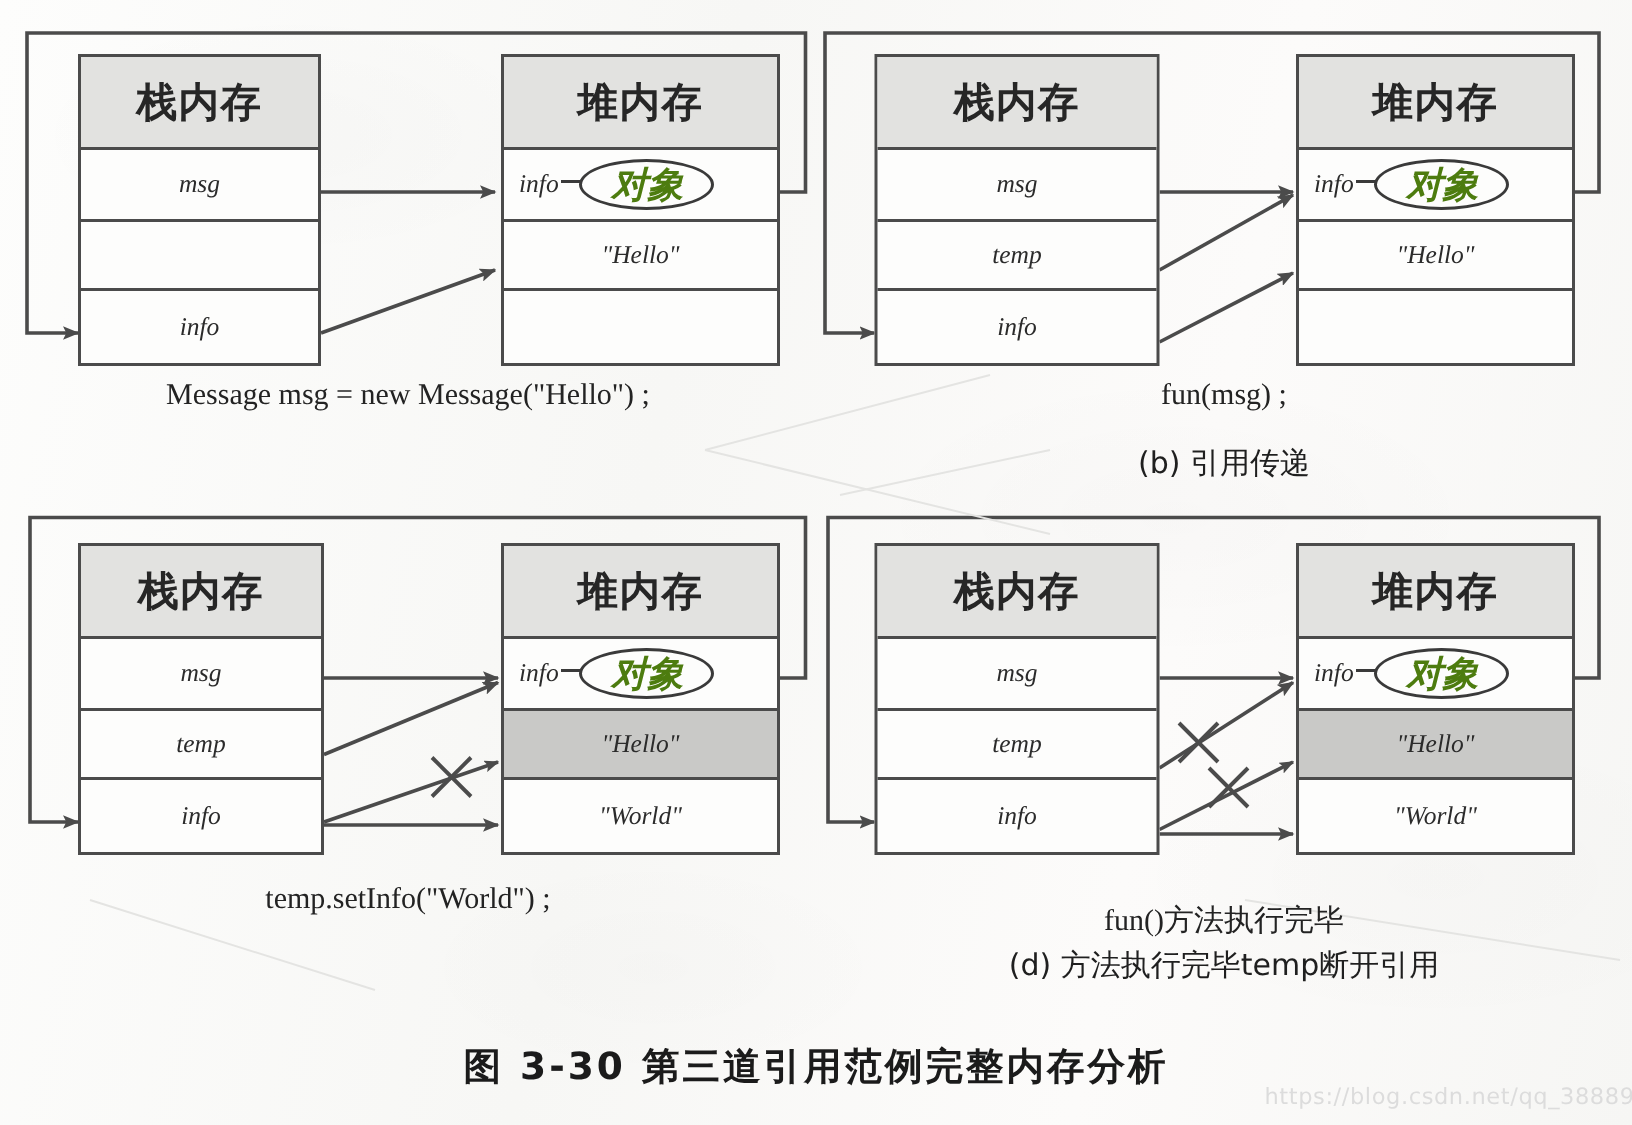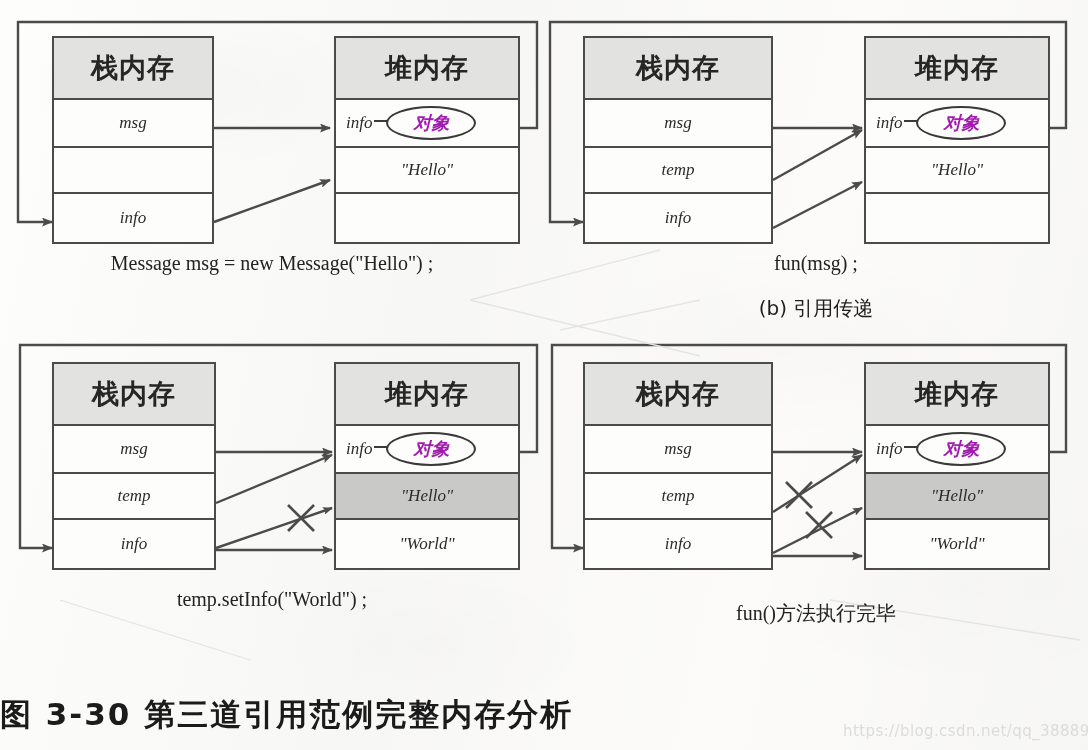--- a/index.html
+++ b/index.html
@@ -86,22 +86,22 @@
     position: relative;
     display: inline-flex;
     align-items: center;
     justify-content: center;
     width: 86px;
     height: 30px;
     border: 2px solid #3a3a3a;
     border-radius: 50%;
     font-family: "DejaVu Sans", sans-serif;
     font-weight: bold;
-    font-size: 18px;
-    color: #a21caf;
+    font-size: 24px;
+    color: #4d7c0f;
     margin-left: -2px;
     text-align: center;
   }
   
   .caption {
     position: absolute;
     text-align: center;
     color: #242424;
     white-space: nowrap;
   }
@@ -112,24 +112,24 @@
   }
   .sub-caption {
     font-size: 20px;
     font-family: "DejaVu Sans", sans-serif;
     color: #1f1f1f;
   }
   .fig-title {
     position: absolute;
     left: 0;
     right: 0;
-    text-align: left;
+    text-align: center;
     font-family: "DejaVu Sans", sans-serif;
     font-weight: bold;
-    font-size: 31px;
+    font-size: 25px;
     letter-spacing: 2px;
     color: #1b1b1b;
   }
   .watermark {
     position: absolute;
     font-family: "DejaVu Sans", sans-serif;
     font-size: 15px;
     color: #dcdcdc;
     letter-spacing: 0.4px;
     white-space: nowrap;
@@ -286,16 +286,17 @@
     <div class="mem-row mem-cell obj-cell" style="height:48px;">
       <span class="obj-label">info</span>
       <span class="obj-eq"></span>
       <span class="obj-ellipse">对象</span>
     </div>
     <div class="mem-row mem-cell garbage" style="height:46px;">"Hello"</div>
     <div class="mem-row mem-cell" style="height:48px;">"World"</div>
   </div>
 
   <div class="caption code-line" style="left:544px; top:600px; width:544px;">fun()方法执行完毕</div>
+  <div class="caption sub-caption" style="left:544px; top:630px; width:544px;">(d)  方法执行完毕temp断开引用</div>
 
   <div class="fig-title" style="top:694px;">图 3-30   第三道引用范例完整内存分析</div>
   <div class="watermark" style="left:843px; top:722px;">https://blog.csdn.net/qq_38889970</div>
 </div>
 
 </body></html>

